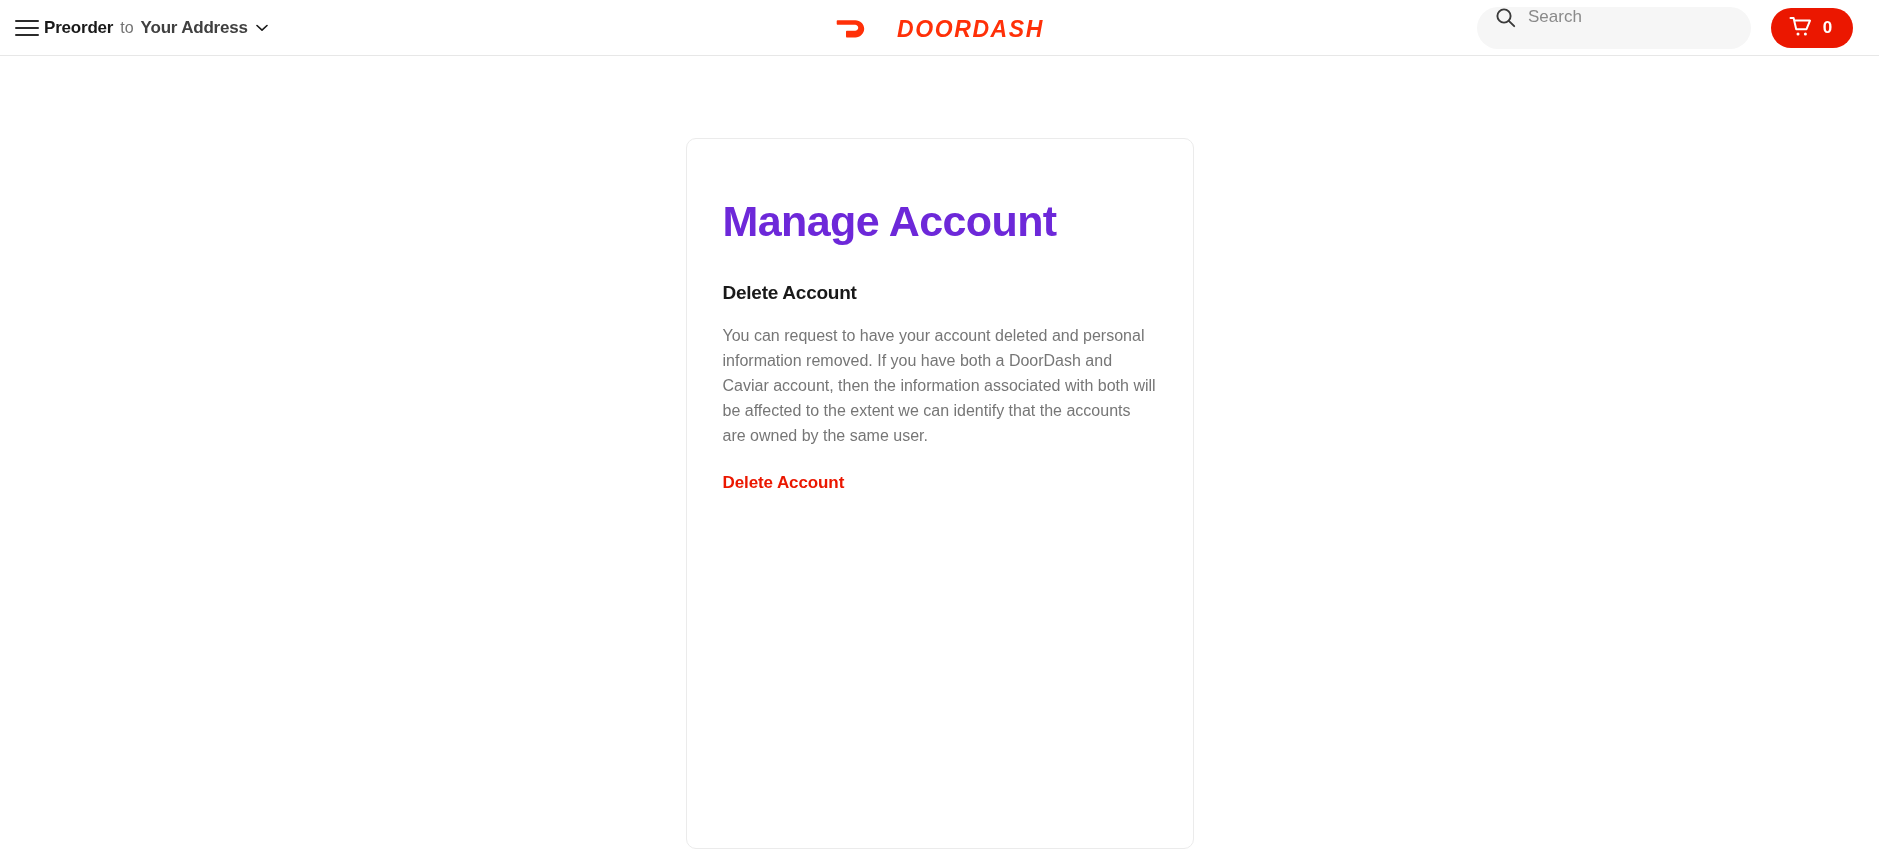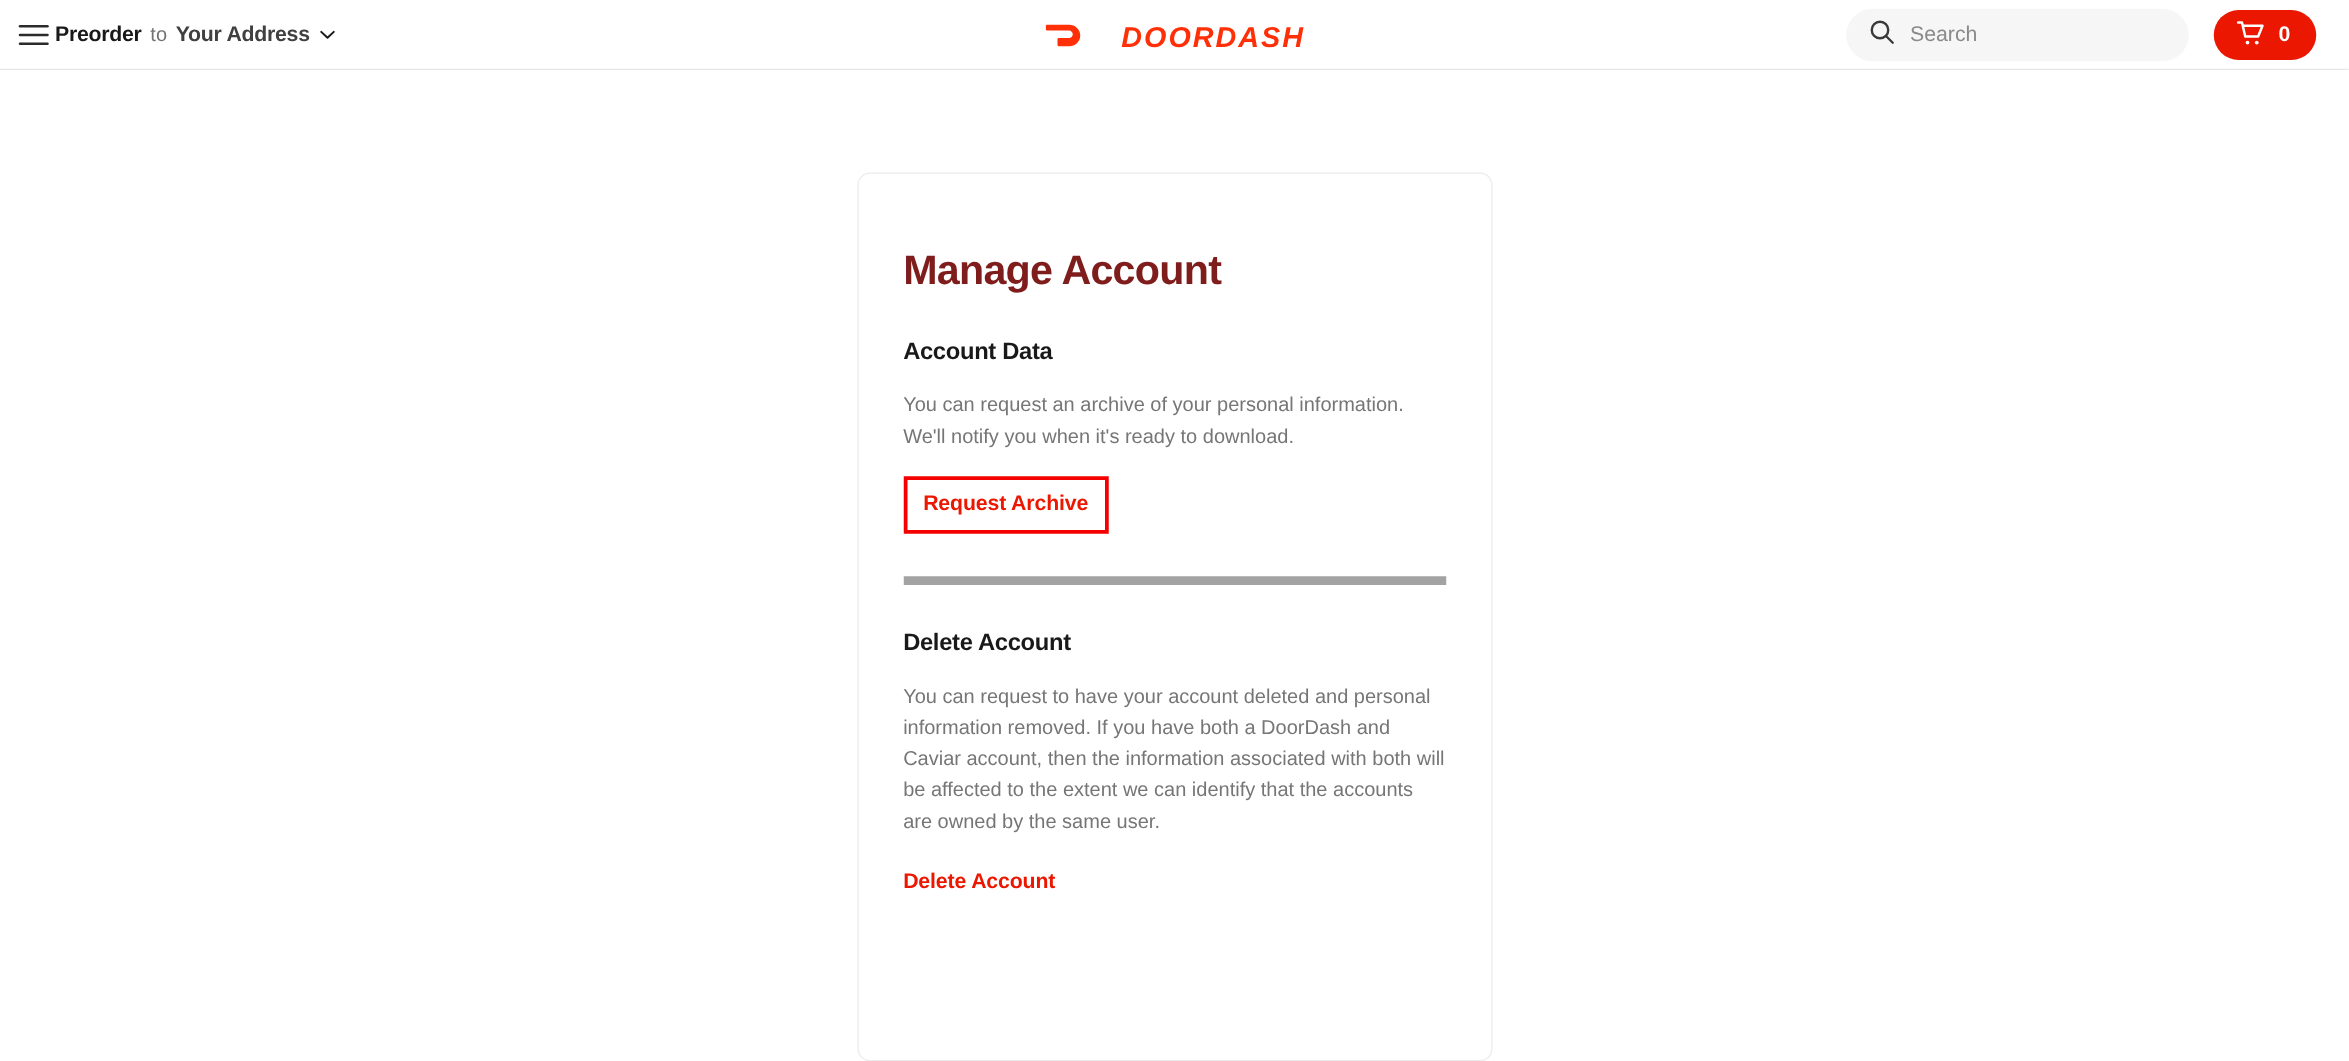--- a/index.html
+++ b/index.html
@@ -102,21 +102,21 @@
     display: flex;
     align-items: center;
     gap: 20px;
   }
   .search-pill {
     width: 274px;
     height: 42px;
     background: #f6f6f6;
     border-radius: 21px;
     display: flex;
-    align-items: center;
+    align-items: flex-start;
     padding: 0 18px;
     gap: 12px;
     cursor: text;
   }
   .search-input {
     border: none;
     outline: none;
     background: transparent;
     font-family: "Liberation Sans", sans-serif;
     font-size: 17px;
@@ -153,23 +153,23 @@
     background: #ffffff;
   }
   .card {
     width: 508px;
     background: #ffffff;
     border: 1px solid #ebebeb;
     border-radius: 10px;
     padding: 0 36px;
   }
   .page-title {
-    font-size: 33px;
-    font-weight: bold;
-    color: #7f1d1d;
+    font-size: 43px;
+    font-weight: bold;
+    color: #6d28d9;
     letter-spacing: -0.6px;
     padding-top: 58px;
   }
   .section {
     padding-top: 36px;
     padding-bottom: 34px;
   }
   .section + .section {
     border-top: 7px solid #a3a3a3;
   }
@@ -263,27 +263,20 @@
       <span class="cart-count">0</span>
     </button>
   </div>
 </div>
 
 <div class="main">
   <div class="card">
 
     <h1 class="page-title">Manage Account</h1>
 
-    <div class="section">
-      <h2 class="section-title">Account Data</h2>
-      <p class="section-body">You can request an archive of your personal information. We'll notify you when it's ready to download.</p>
-      <div class="highlight-box">
-        <a class="link-action" href="#">Request Archive</a>
-      </div>
-    </div>
 
     <div class="section">
       <h2 class="section-title">Delete Account</h2>
       <p class="section-body">You can request to have your account deleted and personal information removed. If you have both a DoorDash and Caviar account, then the information associated with both will be affected to the extent we can identify that the accounts are owned by the same user.</p>
       <a class="link-action" href="#">Delete Account</a>
     </div>
 
   </div>
 </div>
 

